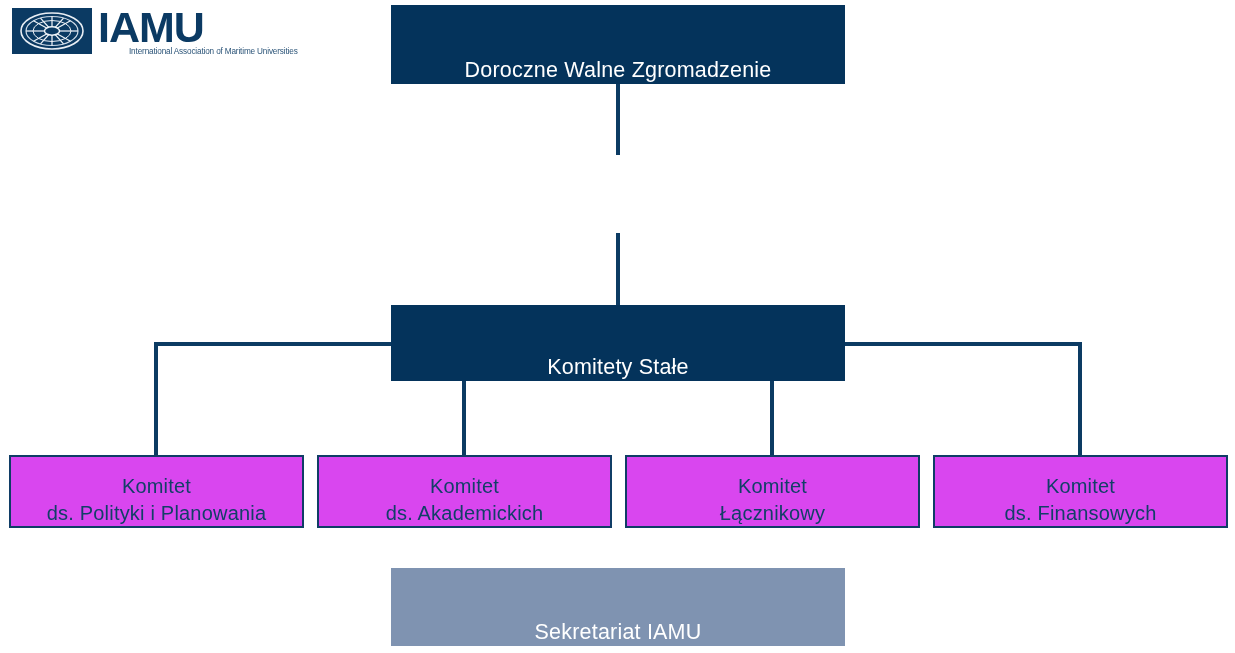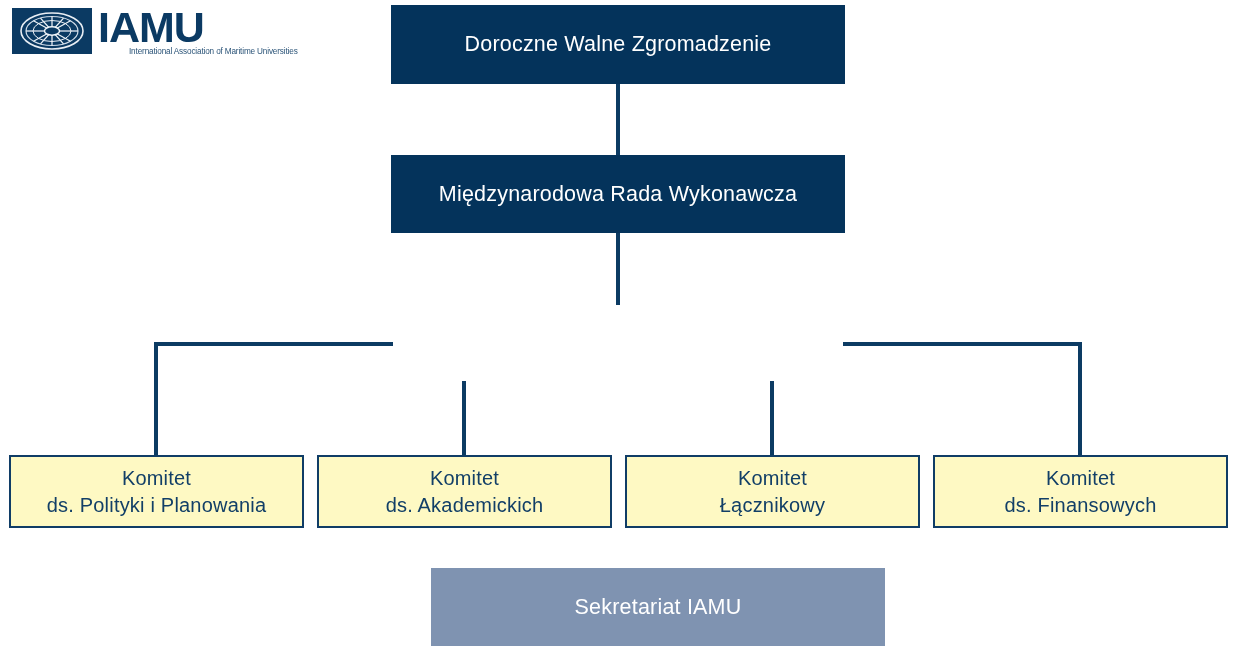--- a/index.html
+++ b/index.html
@@ -56,35 +56,34 @@
     color: #2b5478;
     white-space: nowrap;
     margin-left: 28px;
   }
 
   
   .node {
     position: absolute;
     box-sizing: border-box;
     display: flex;
-    align-items: center;
+    align-items: flex-end;
     justify-content: center;
     text-align: center;
   }
   .node-filled {
     background: #04335b;
     color: #ffffff;
   }
   .node-secretariat {
     background: #7f93b1;
     color: #ffffff;
-    margin-left: 40px;
   }
   .node-outline {
-    background: #fef9c3;
+    background: #d946ef;
     color: #123f67;
     border: 2px solid #103d66;
   }
   .node-label {
     font-family: "Liberation Sans", sans-serif;
     font-weight: 400;
     font-size: 21px;
     line-height: 1.32;
     letter-spacing: 0.2px;
     white-space: pre-line;
@@ -148,24 +147,24 @@
   <div class="conn" style="left:462px; top:381px; width:4px; height:74px;"></div>
 
   <div class="conn" style="left:770px; top:381px; width:4px; height:74px;"></div>
 
   <div class="conn" style="left:1078px; top:342px; width:4px; height:113px;"></div>
 
   <div class="node node-filled" style="left:391px; top:5px; width:454px; height:79px;">
     <span class="node-label">Doroczne Walne Zgromadzenie</span>
   </div>
 
-  <div class="node node-filled" style="left:391px; top:155px; width:454px; height:78px;">
-    <span class="node-label">Międzynarodowa Rada Wykonawcza</span>
+
+  <div class="node node-filled" style="left:391px; top:305px; width:454px; height:76px;">
+    <span class="node-label">Komitety Stałe</span>
   </div>
-
 
   <div class="node node-outline" style="left:9px; top:455px; width:295px; height:73px;">
     <span class="node-label">Komitet
 ds. Polityki i Planowania</span>
   </div>
 
   <div class="node node-outline" style="left:317px; top:455px; width:295px; height:73px;">
     <span class="node-label">Komitet
 ds. Akademickich</span>
   </div>

